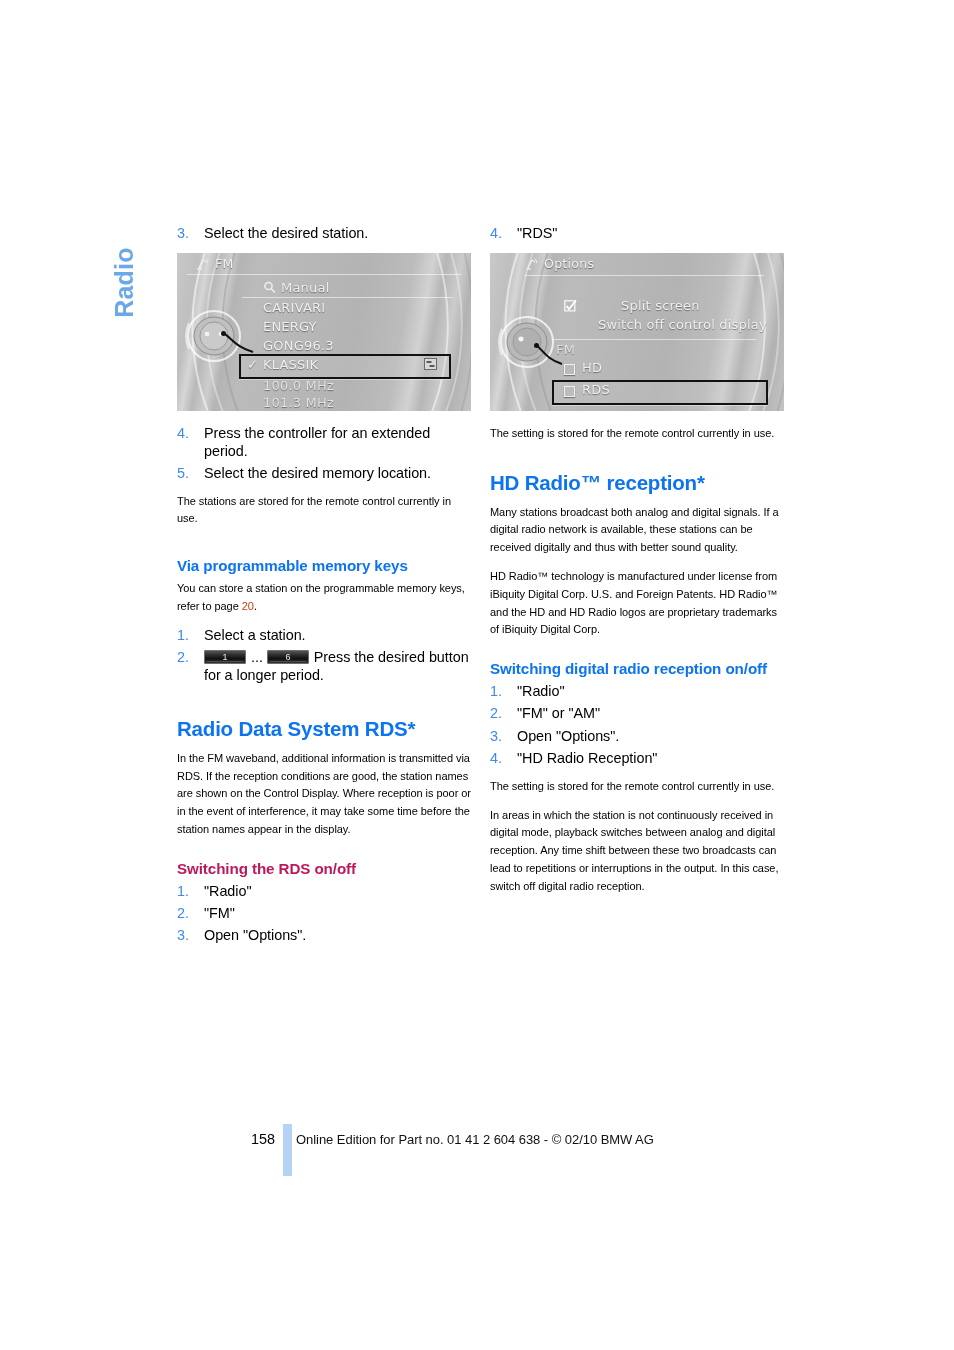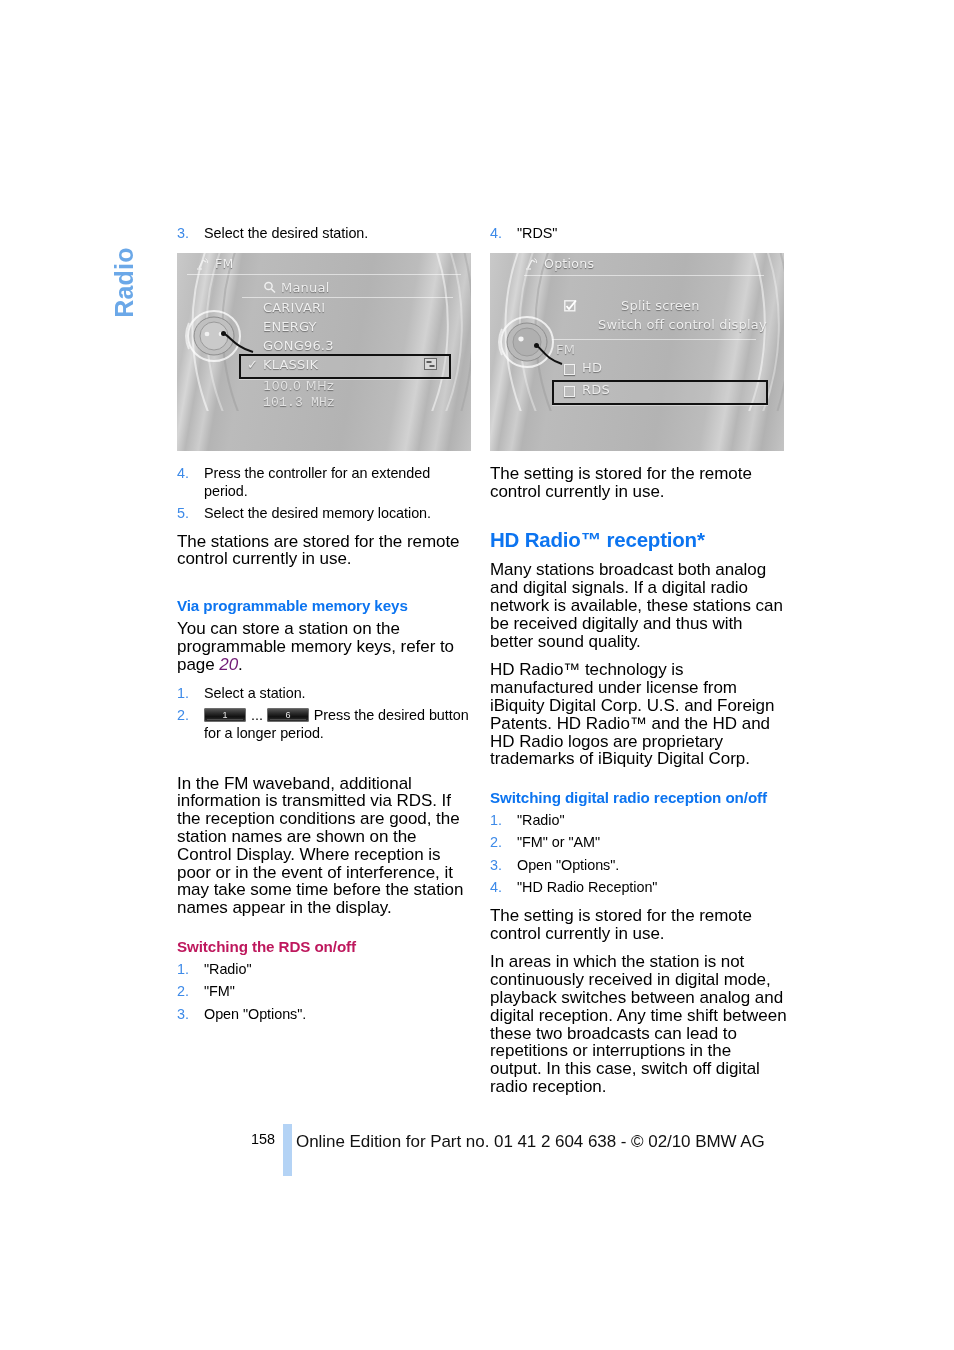--- a/index.html
+++ b/index.html
@@ -51,21 +51,21 @@
   .col {
     position: absolute;
     top: 225px;
     width: 297px;
   }
   .col-left  { left: 177px; }
   .col-right { left: 490px; }
 
   
   .para {
-    font-size: 17px;
+    font-size: 11px;
     line-height: 17.8px;
     margin: 0 0 11px 0;
     color: #000;
     letter-spacing: -0.05px;
   }
 
   .h1 {
     font-size: 20.5px;
     font-weight: bold;
     color: #0c74f0;
@@ -103,21 +103,21 @@
     top: 0;
     color: #3d8ae8;
     font-size: 14.4px;
   }
   ol.steps li.wide { padding-left: 27px; }
 
   .spacer-sm { height: 9px; }
   .spacer-md { height: 17px; }
   .spacer-lg { height: 22px; }
 
-  .pagelink { color: #701a75; font-style: italic; }
+  .pagelink { color: #c2410c; }
 
   
   .memkey {
     display: inline-block;
     width: 42px;
     height: 14px;
     vertical-align: -2px;
     margin-right: 1px;
     position: relative;
     border-radius: 2px;
@@ -152,21 +152,21 @@
     position: relative;
     vertical-align: -2px;
     margin-right: 3px;
   }
   .hd-glyph svg { position: absolute; left: 0; top: 0; }
 
   
   .idrive {
     position: relative;
     width: 294px;
-    height: 198px;
+    height: 158px;
     margin: 10px 0 14px 0;
     background: #bdbdbd;
     overflow: hidden;
     font-family: "DejaVu Sans", sans-serif;
   }
   .idrive .bg {
     position: absolute;
     left: 0; top: 0; right: 0; bottom: 0;
     background:
       linear-gradient(100deg,
@@ -254,21 +254,21 @@
     left: 283px;
     top: 1124px;
     width: 9px;
     height: 52px;
     background: #b4d3f5;
   }
   .footer-text {
     position: absolute;
     left: 296px;
     top: 1132px;
-    font-size: 17px;
+    font-size: 13px;
     color: #111;
     letter-spacing: -0.05px;
   }
 </style>
 </head>
 <body>
 
 <div class="page">
 
   <div class="chapter-tab">
@@ -333,21 +333,21 @@
 
       <div class="sel" style="left:62px; top:101px; width:208px; height:21px;"></div>
       <div class="row" style="left:70px; top:104px; font-weight:bold;">✓</div>
       <div class="row" style="left:86px; top:104px;">KLASSIK</div>
       <svg class="badge" style="left:247px; top:105px;" viewBox="0 0 13 12">
         <rect x="0.5" y="0.5" width="12" height="11" fill="#d9d9d9" stroke="#6b6b6b" stroke-width="1"></rect>
         <path d="M2.5 3 h5 v2 h-5 z M5.5 7 h5 v2 h-5 z" fill="#5a5a5a"></path>
       </svg>
 
       <div class="row dim" style="left:86px; top:125px;">100.0  MHz</div>
-      <div class="row dim" style="left:86px; top:142px;font-family:Liberation Mono, monospace;">101.3  MHz</div>
+      <div class="row dim" style="left:86px; top:142px;">101.3  MHz</div>
     </div>
 
     <ol class="steps">
       <li>
         <span class="num">4.</span>
         <span>Press the controller for an extended period.</span>
       </li>
       <li>
         <span class="num">5.</span>
         <span>Select the desired memory location.</span>
@@ -368,20 +368,21 @@
       </li>
       <li class="wide">
         <span class="num">2.</span>
         <span class="memkey"><span class="k">1</span></span><span class="dots">...</span><span class="memkey"><span class="k">6</span></span>
         <span>Press the desired button for a longer period.</span>
       </li>
     </ol>
 
     <div class="spacer-lg"></div>
 
+    <h1 class="h1">Radio Data System RDS*</h1>
     <p class="para">In the FM waveband, additional information is transmitted via RDS. If the reception conditions are good, the station names are shown on the Control Display. Where reception is poor or in the event of interference, it may take some time before the station names appear in the display.</p>
 
     <div class="spacer-sm"></div>
 
     <h2 class="h2 pale">Switching the RDS on/off</h2>
     <ol class="steps">
       <li>
         <span class="num">1.</span>
         <span>"Radio"</span>
       </li>

